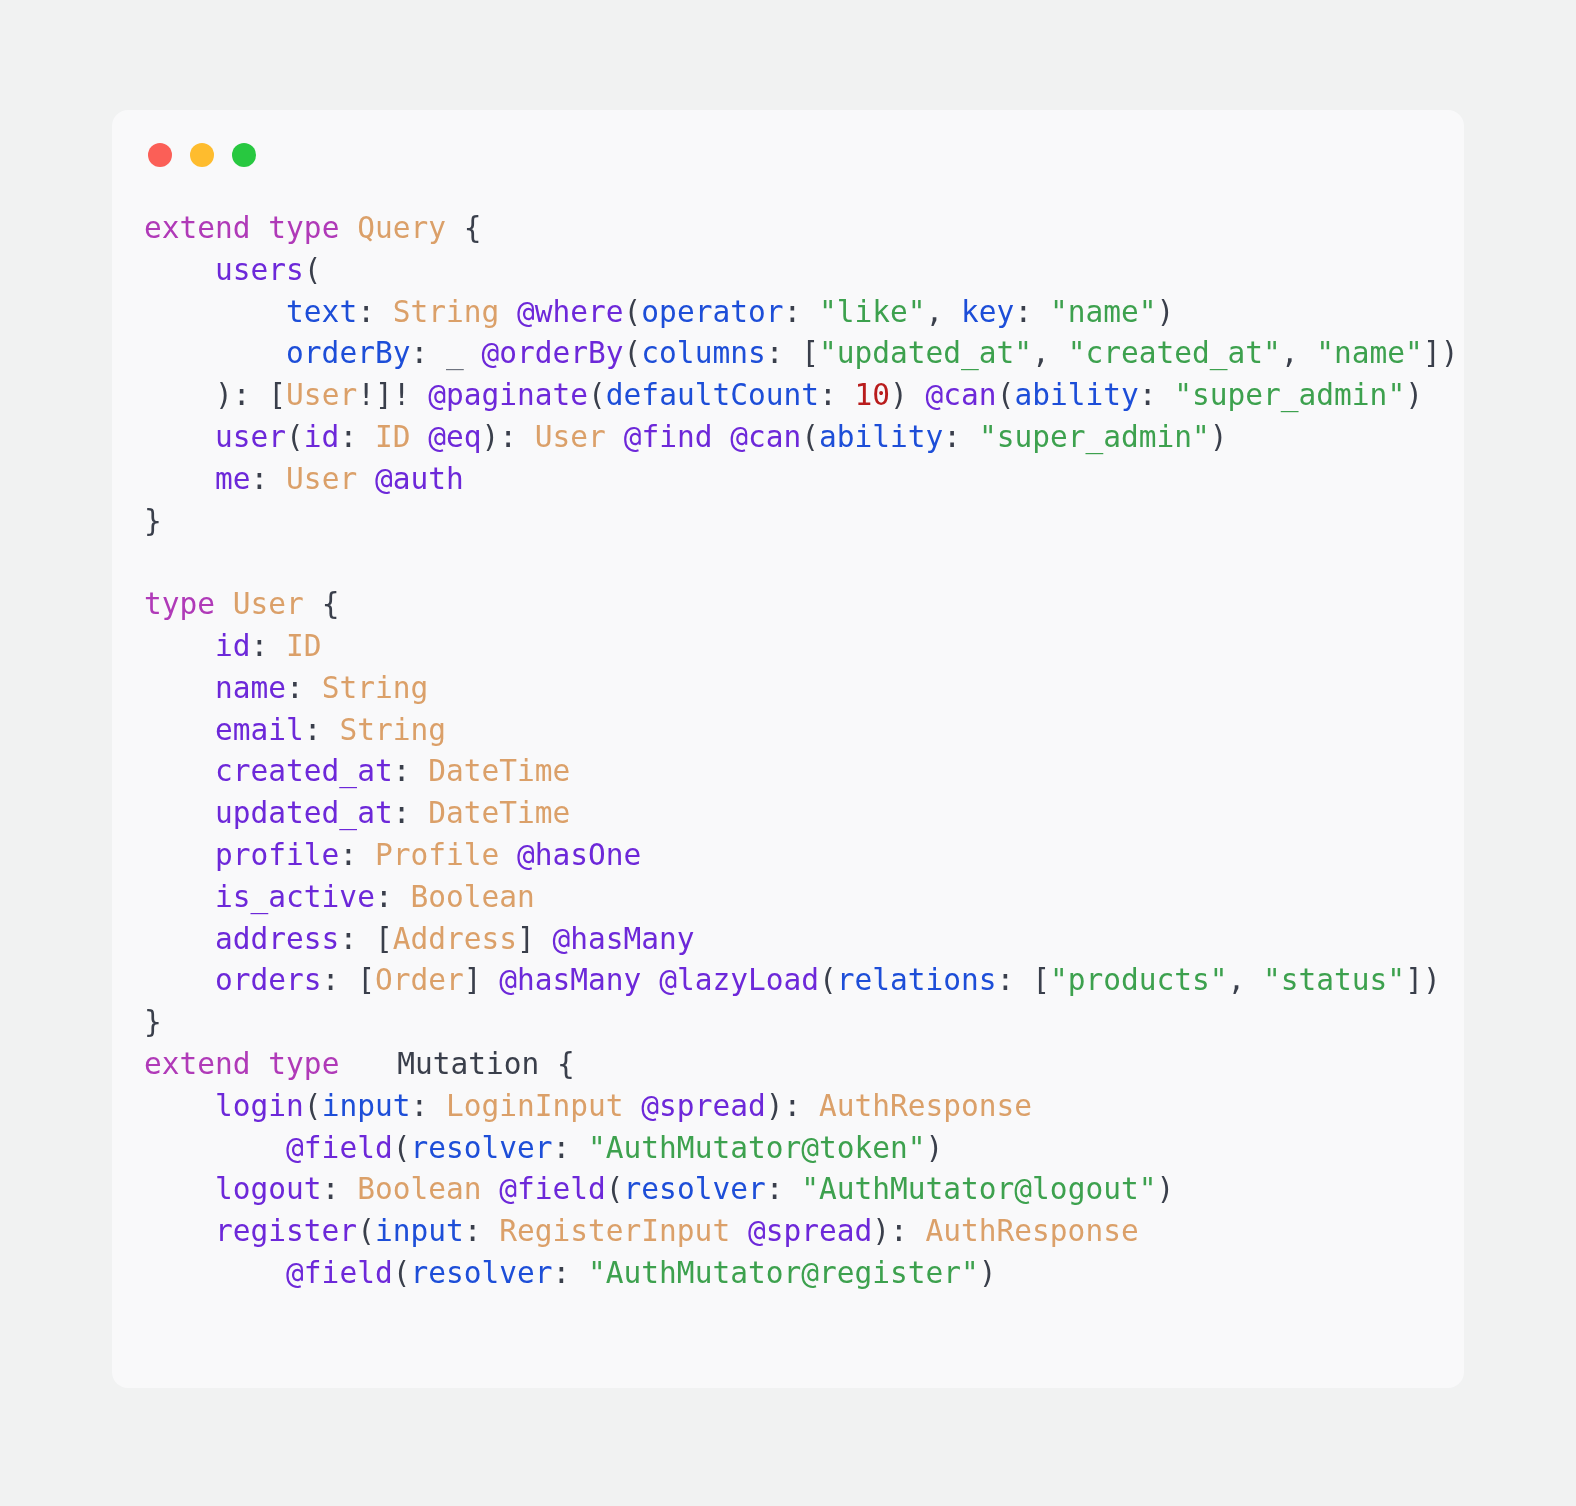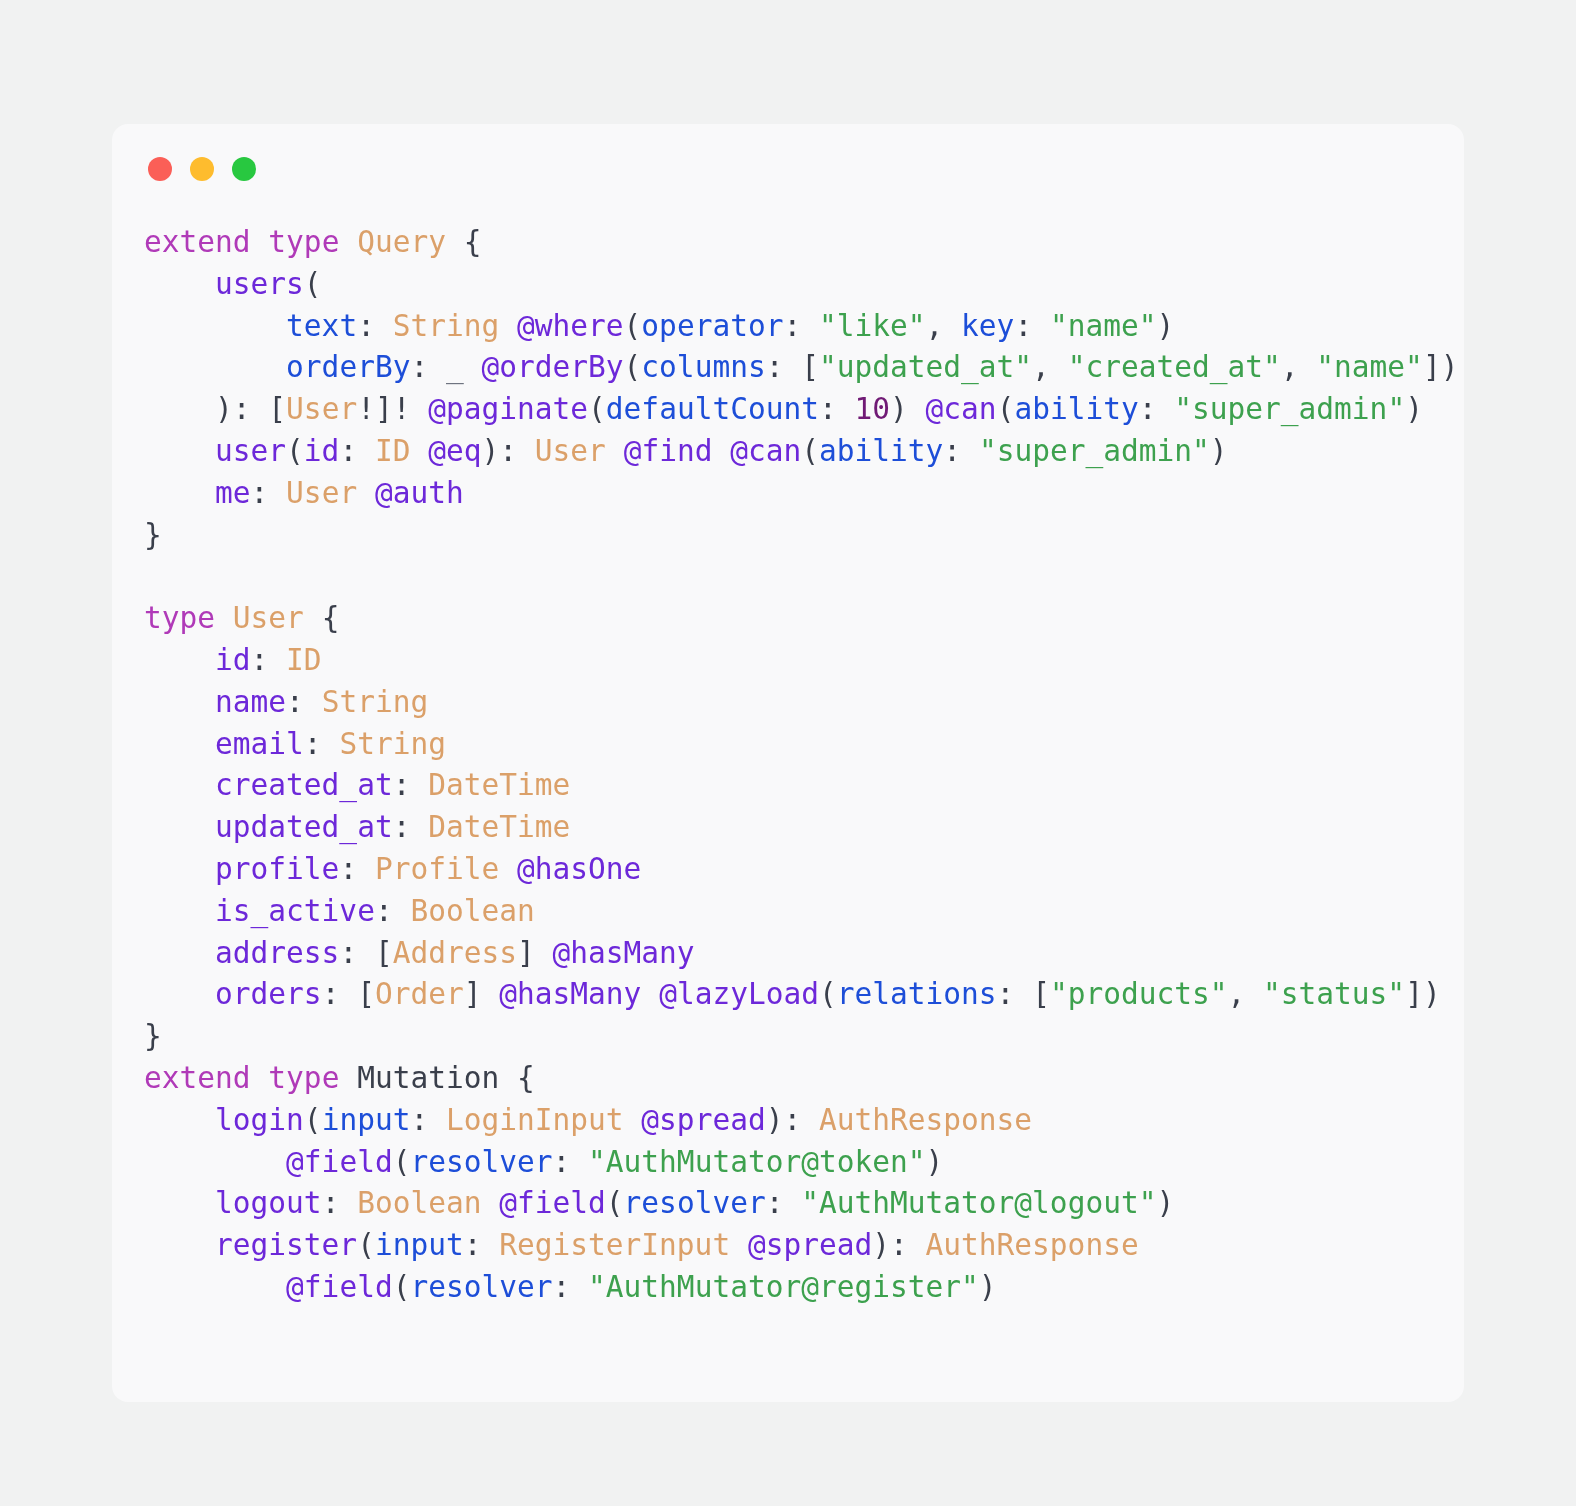--- a/index.html
+++ b/index.html
@@ -20,21 +20,21 @@
     position: relative;
     box-sizing: border-box;
     display: flex;
     align-items: flex-start;
     justify-content: center;
   }
 
   .code-card {
     position: absolute;
     left: 112px;
-    top: 124px;
+    top: 110px;
     width: 1352px;
     height: 1278px;
     background: #f9f9fa;
     border-radius: 16px;
     box-sizing: border-box;
     overflow: hidden;
     text-decoration: underline;
   }
 
   .titlebar {
@@ -78,23 +78,23 @@
 
   pre.code .ln { display: block; min-height: 41.8px; }
 
   
   .t-kw     { color: #b03ab8; }            
   .t-type   { color: #dba069; }            
   .t-field  { color: #6d28d9; }            
   .t-arg    { color: #1d4ed8; }            
   .t-dir    { color: #6d28d9; }            
   .t-str    { color: #3da14e; }            
-  .t-num    { color: #701a75; }            
+  .t-num    { color: #b91c1c; }            
   .t-punc   { color: #3a3f4b; }            
-  .t-plain  { color: #3a3f4b; }
+  .t-plain  { color: #3a3f4b; margin-left: 40px; }
   .t-under  { color: #6f7480; }            
 </style>
 </head>
 <body>
 
 <div class="page">
 
   <div class="code-card">
 
     <div class="titlebar">

